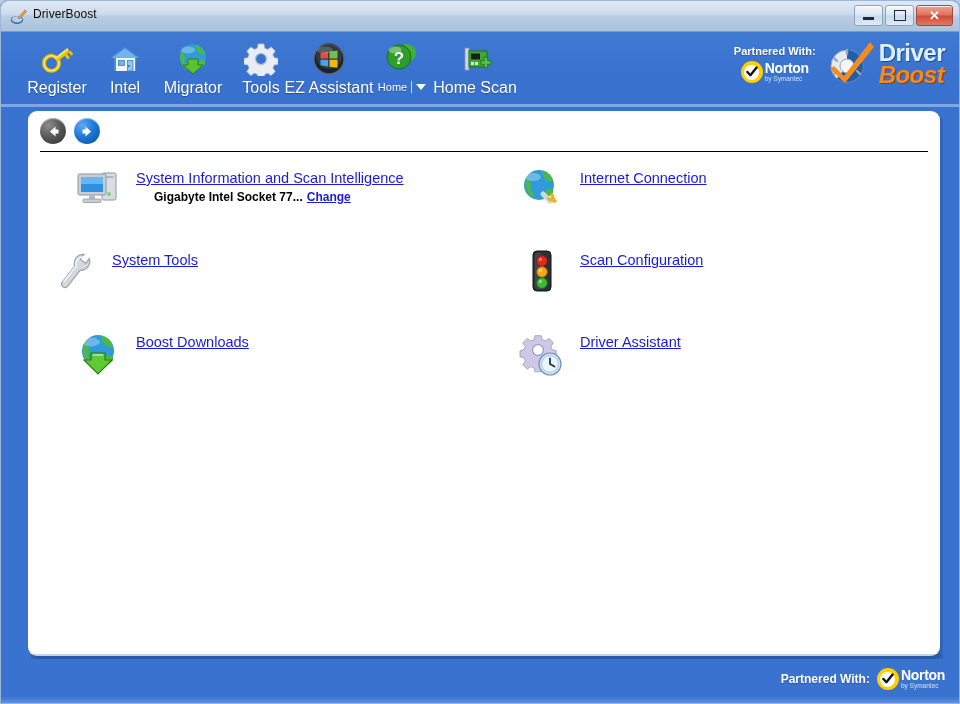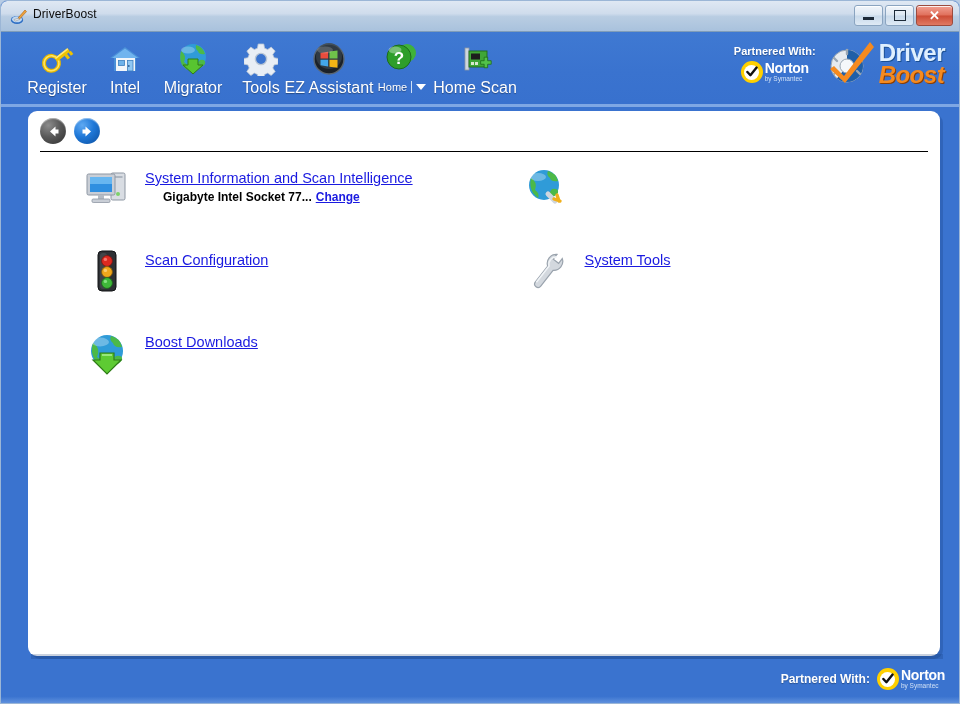--- a/index.html
+++ b/index.html
@@ -121,21 +121,21 @@
   .nav-back{left:12px;background:radial-gradient(circle at 32% 28%,#8d8d8d 0%,#5a5a5a 45%,#2f2f2f 100%);
     box-shadow:inset 0 1px 1px rgba(255,255,255,.5);}
   .nav-fwd{left:46px;background:radial-gradient(circle at 32% 28%,#5fa9f2 0%,#1f78d8 45%,#0a4d9e 100%);
     box-shadow:inset 0 1px 1px rgba(255,255,255,.5);}
   .divider{
     position:absolute;left:12px;top:40px;width:888px;height:1px;background:#000000;
   }
   .grid{
     position:absolute;left:0;top:48px;width:100%;
   }
-  .row{display:flex;height:82px;margin-left:9px;}
+  .row{display:flex;height:82px;}
   .cell{display:flex;align-items:flex-start;padding-top:6px;}
   .cell.left{width:430px;padding-left:42px;}
   .cell.right{width:430px;padding-left:18px;}
   .cell .cicon{width:56px;min-width:56px;display:flex;align-items:flex-start;justify-content:center;padding-top:2px;}
   .cell .ctext{padding-left:10px;padding-top:4px;}
   .clink{
     font-size:14.5px;color:#1a1ae0;text-decoration:underline;cursor:default;white-space:nowrap;
   }
   .csub{
     margin-top:4px;font-size:12px;color:#000000;font-weight:bold;white-space:nowrap;
@@ -383,75 +383,94 @@
             <svg width="46" height="44" viewBox="0 0 46 44">
               <circle cx="20" cy="18" r="15" fill="#2f9bd8"></circle>
               <path d="M7 11 Q14 15 11 23 Q16 26 14 31 L9 26 Q5 19 7 11 Z" fill="#4cb947"></path>
               <path d="M24 4 Q32 6 34 14 Q27 15 26 11 Q22 8 24 4 Z" fill="#4cb947"></path>
               <path d="M28 22 Q35 21 34 26 Q30 31 25 30 Q25 25 28 22 Z" fill="#4cb947"></path>
               <ellipse cx="14" cy="10" rx="8" ry="4" fill="#ffffff" opacity=".3"></ellipse>
               <path d="M24 27 l7 7" stroke="#cfd6de" stroke-width="5" stroke-linecap="round"></path>
               <path d="M30 32 l6 2 M33 28 l2 6" stroke="#f0b01c" stroke-width="3.4" stroke-linecap="round"></path>
             </svg>
           </span>
+          <span class="ctext">
+            <span class="clink">Internet Connection</span>
+          </span>
         </div>
       </div>
 
       <div class="row">
+        <div class="cell right">
+          <span class="cicon">
+            <svg width="46" height="46" viewBox="0 0 46 46">
+              <g transform="rotate(38 23 23)">
+                <path d="M20 3 a9 9 0 0 0 0 15 v20 a3.4 3.4 0 0 0 6.8 0 v-20 a9 9 0 0 0 0-15 v6 h-6.8 z" fill="#d3d8de" stroke="#9aa3ad" stroke-width="1.2"></path>
+                <path d="M21.5 5 a7.4 7.4 0 0 0 -.6 12 v20.6" fill="none" stroke="#f0f3f6" stroke-width="1.6"></path>
+              </g>
+            </svg>
+          </span>
+          <span class="ctext">
+            <span class="clink">System Tools</span>
+          </span>
+        </div>
+
         <div class="cell left">
           <span class="cicon">
             <svg width="46" height="46" viewBox="0 0 46 46">
               <rect x="14" y="2" width="18" height="40" rx="4" fill="#2e3135" stroke="#111315" stroke-width="1"></rect>
               <rect x="16" y="4" width="7" height="36" rx="3" fill="#4a4e53" opacity=".7"></rect>
               <circle cx="23" cy="12" r="5.4" fill="#dd2a20" stroke="#7d1410" stroke-width=".8"></circle>
               <circle cx="21.4" cy="10.4" r="1.7" fill="#ff8d84" opacity=".75"></circle>
               <circle cx="23" cy="23" r="5.4" fill="#f0a81c" stroke="#8a5a06" stroke-width=".8"></circle>
               <circle cx="21.4" cy="21.4" r="1.7" fill="#ffd98a" opacity=".75"></circle>
               <circle cx="23" cy="34" r="5.4" fill="#3fb83a" stroke="#1c6b19" stroke-width=".8"></circle>
               <circle cx="21.4" cy="32.4" r="1.7" fill="#9cf098" opacity=".75"></circle>
             </svg>
           </span>
           <span class="ctext">
             <span class="clink">Scan Configuration</span>
           </span>
         </div>
-
-        <div class="cell right">
-          <span class="cicon">
-            <svg width="46" height="46" viewBox="0 0 46 46">
-              <g transform="rotate(38 23 23)">
-                <path d="M20 3 a9 9 0 0 0 0 15 v20 a3.4 3.4 0 0 0 6.8 0 v-20 a9 9 0 0 0 0-15 v6 h-6.8 z" fill="#d3d8de" stroke="#9aa3ad" stroke-width="1.2"></path>
-                <path d="M21.5 5 a7.4 7.4 0 0 0 -.6 12 v20.6" fill="none" stroke="#f0f3f6" stroke-width="1.6"></path>
-              </g>
-            </svg>
-          </span>
-          <span class="ctext">
-            <span class="clink">System Tools</span>
-          </span>
-        </div>
       </div>
 
       <div class="row">
         <div class="cell left">
           <span class="cicon">
             <svg width="46" height="46" viewBox="0 0 46 46">
               <circle cx="23" cy="20" r="16" fill="#2f9bd8"></circle>
               <path d="M9 12 Q17 17 13 26 Q19 29 17 35 L11 29 Q6 21 9 12 Z" fill="#4cb947"></path>
               <path d="M27 5 Q36 7 38 16 Q30 17 29 12 Q25 9 27 5 Z" fill="#4cb947"></path>
               <path d="M32 25 Q39 24 38 29 Q34 35 28 34 Q28 28 32 25 Z" fill="#4cb947"></path>
               <ellipse cx="16" cy="11" rx="9" ry="4.4" fill="#ffffff" opacity=".3"></ellipse>
               <path d="M16 22 L30 22 L30 29 L37 29 L23 43 L9 29 L16 29 Z" fill="#5ecb33" stroke="#2f7c17" stroke-width="1.2"></path>
               <path d="M18 24 L28 24" stroke="#a8ee8e" stroke-width="1.6"></path>
             </svg>
           </span>
           <span class="ctext">
             <span class="clink">Boost Downloads</span>
           </span>
         </div>
 
+        <div class="cell right">
+          <span class="cicon">
+            <svg width="46" height="46" viewBox="0 0 46 46">
+              <g fill="#ccc8e6" stroke="#9b96bd" stroke-width="1">
+                <path d="M16.5 3 h8 l1.1 5 4.2 1.8 4.7-3.2 5.6 5.6 -3.2 4.7 1.8 4.2 5 1.1 v8 l-5 1.1 -1.8 4.2 3.2 4.7 -5.6 5.6 -4.7-3.2 -4.2 1.8 -1.1 5 h-8 l-1.1-5 -4.2-1.8 -4.7 3.2 -5.6-5.6 3.2-4.7 -1.8-4.2 -5-1.1 v-8 l5-1.1 1.8-4.2 -3.2-4.7 5.6-5.6 4.7 3.2 4.2-1.8 Z" transform="scale(.78) translate(4,3)"></path>
+              </g>
+              <circle cx="19" cy="19" r="5.4" fill="#ffffff" stroke="#9b96bd" stroke-width="1.2"></circle>
+              <circle cx="31" cy="33" r="11" fill="#cfe4f4" stroke="#6d93b5" stroke-width="1.2"></circle>
+              <circle cx="31" cy="33" r="8.4" fill="#eaf4fb" stroke="#9cbcd4" stroke-width=".8"></circle>
+              <path d="M31 27.5 V33 L35.5 35.5" stroke="#24313d" stroke-width="1.8" fill="none" stroke-linecap="round"></path>
+            </svg>
+          </span>
+          <span class="ctext">
+            <span class="clink">Driver Assistant</span>
+          </span>
+        </div>
       </div>
 
     </div>
   </div>
 
   <div class="status-shadow"></div>
   <div class="statusbar">
     <div class="status-inner">
       <span class="status-lbl">Partnered With:</span>
       <span class="norton">

